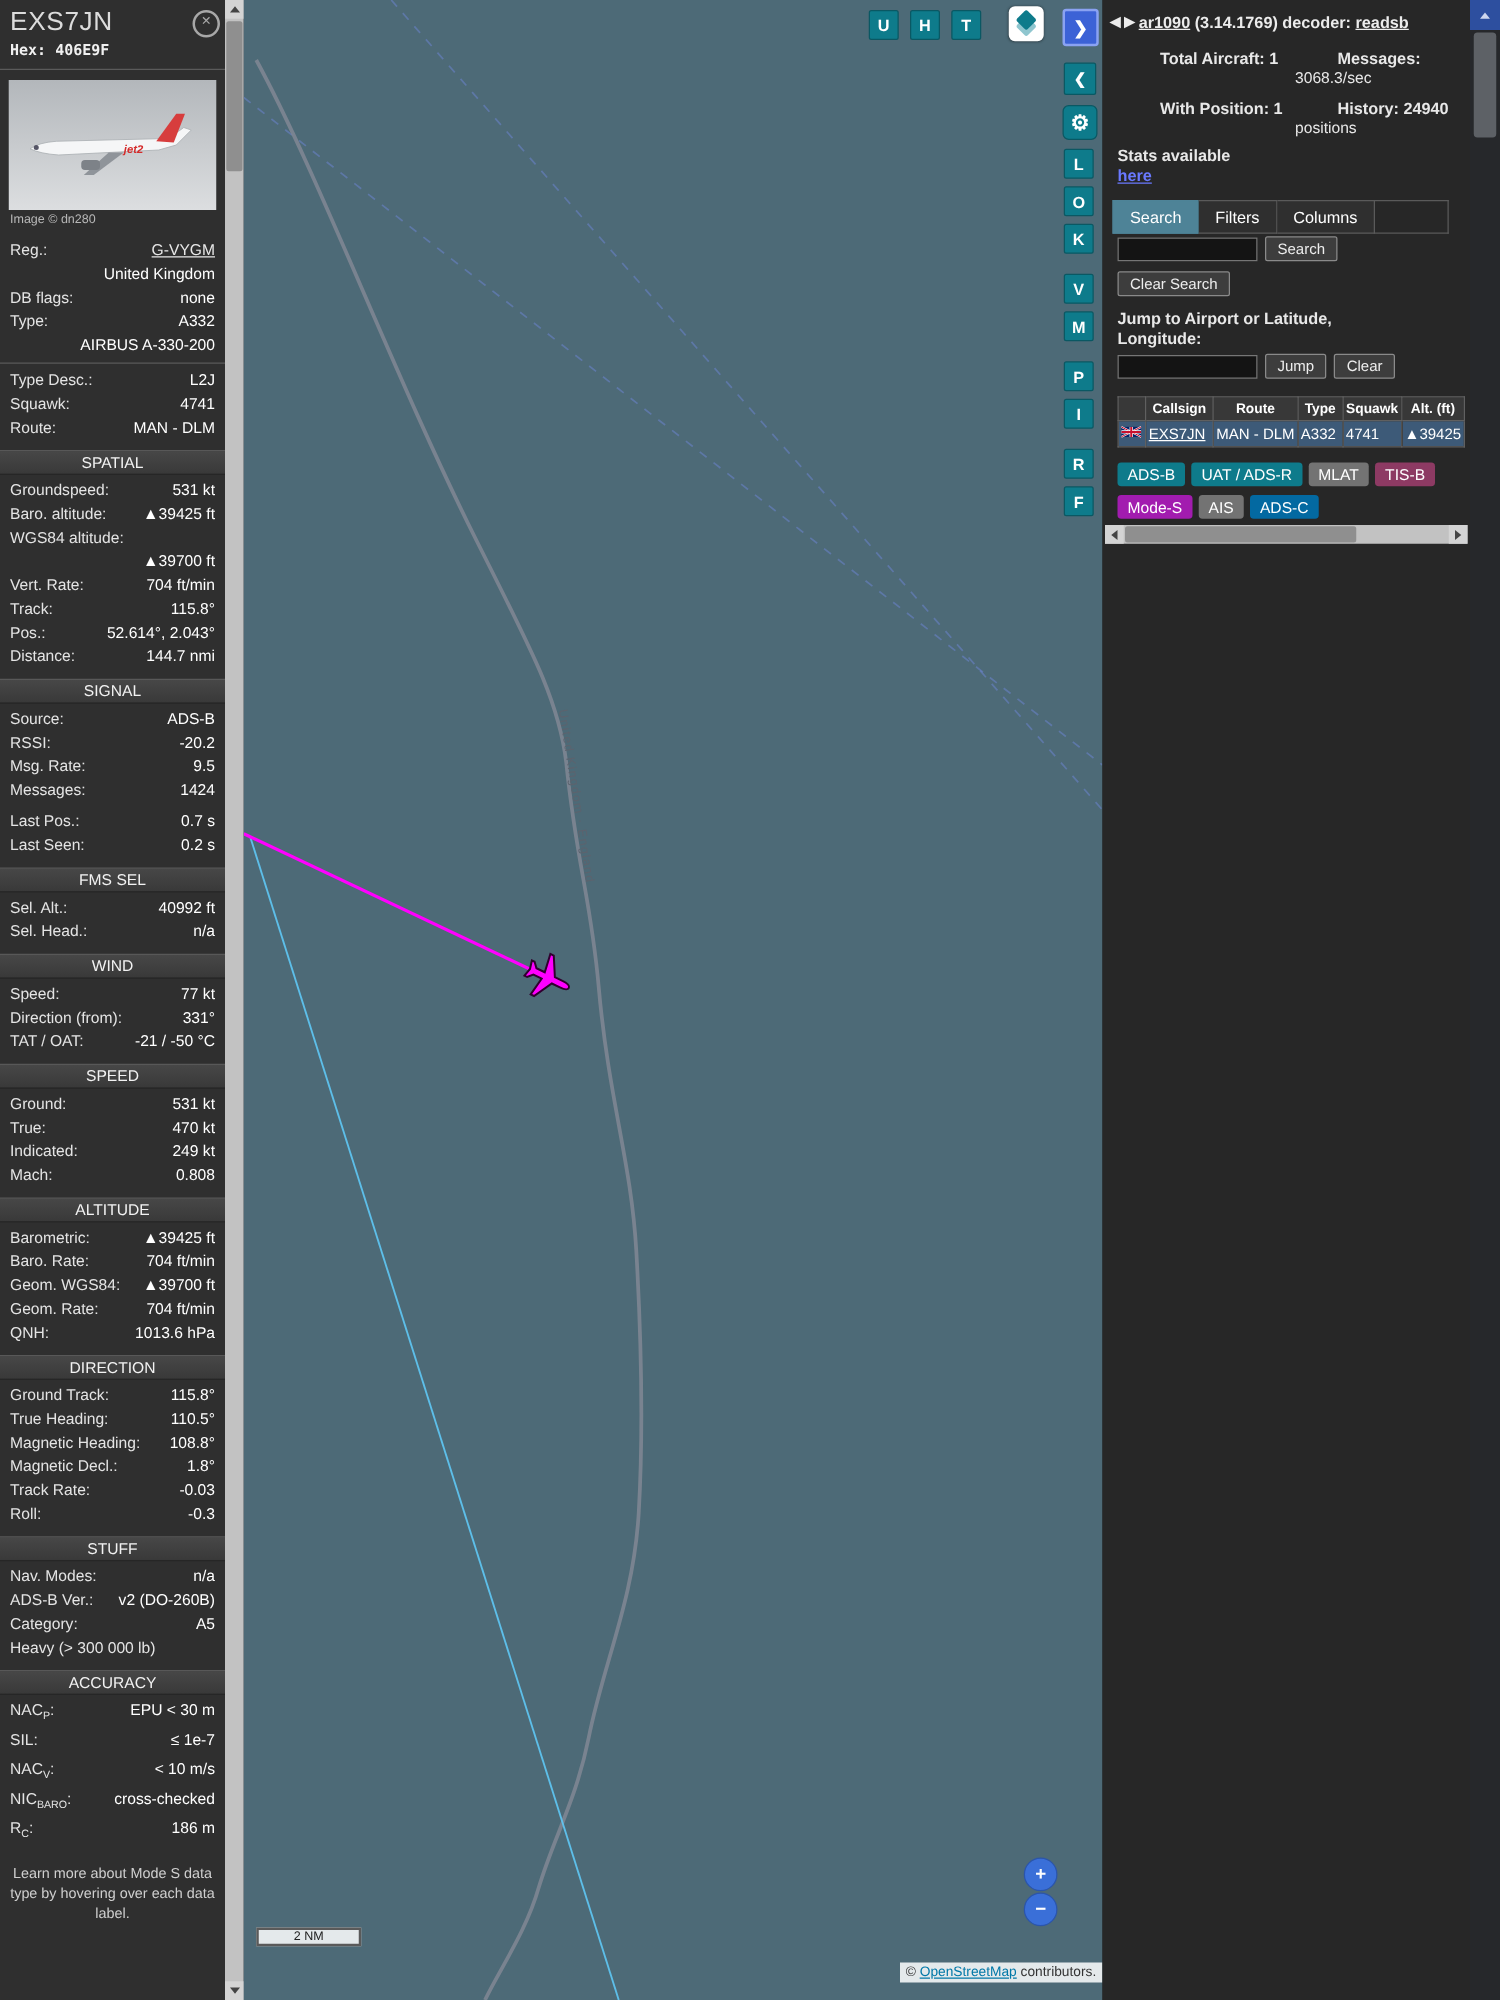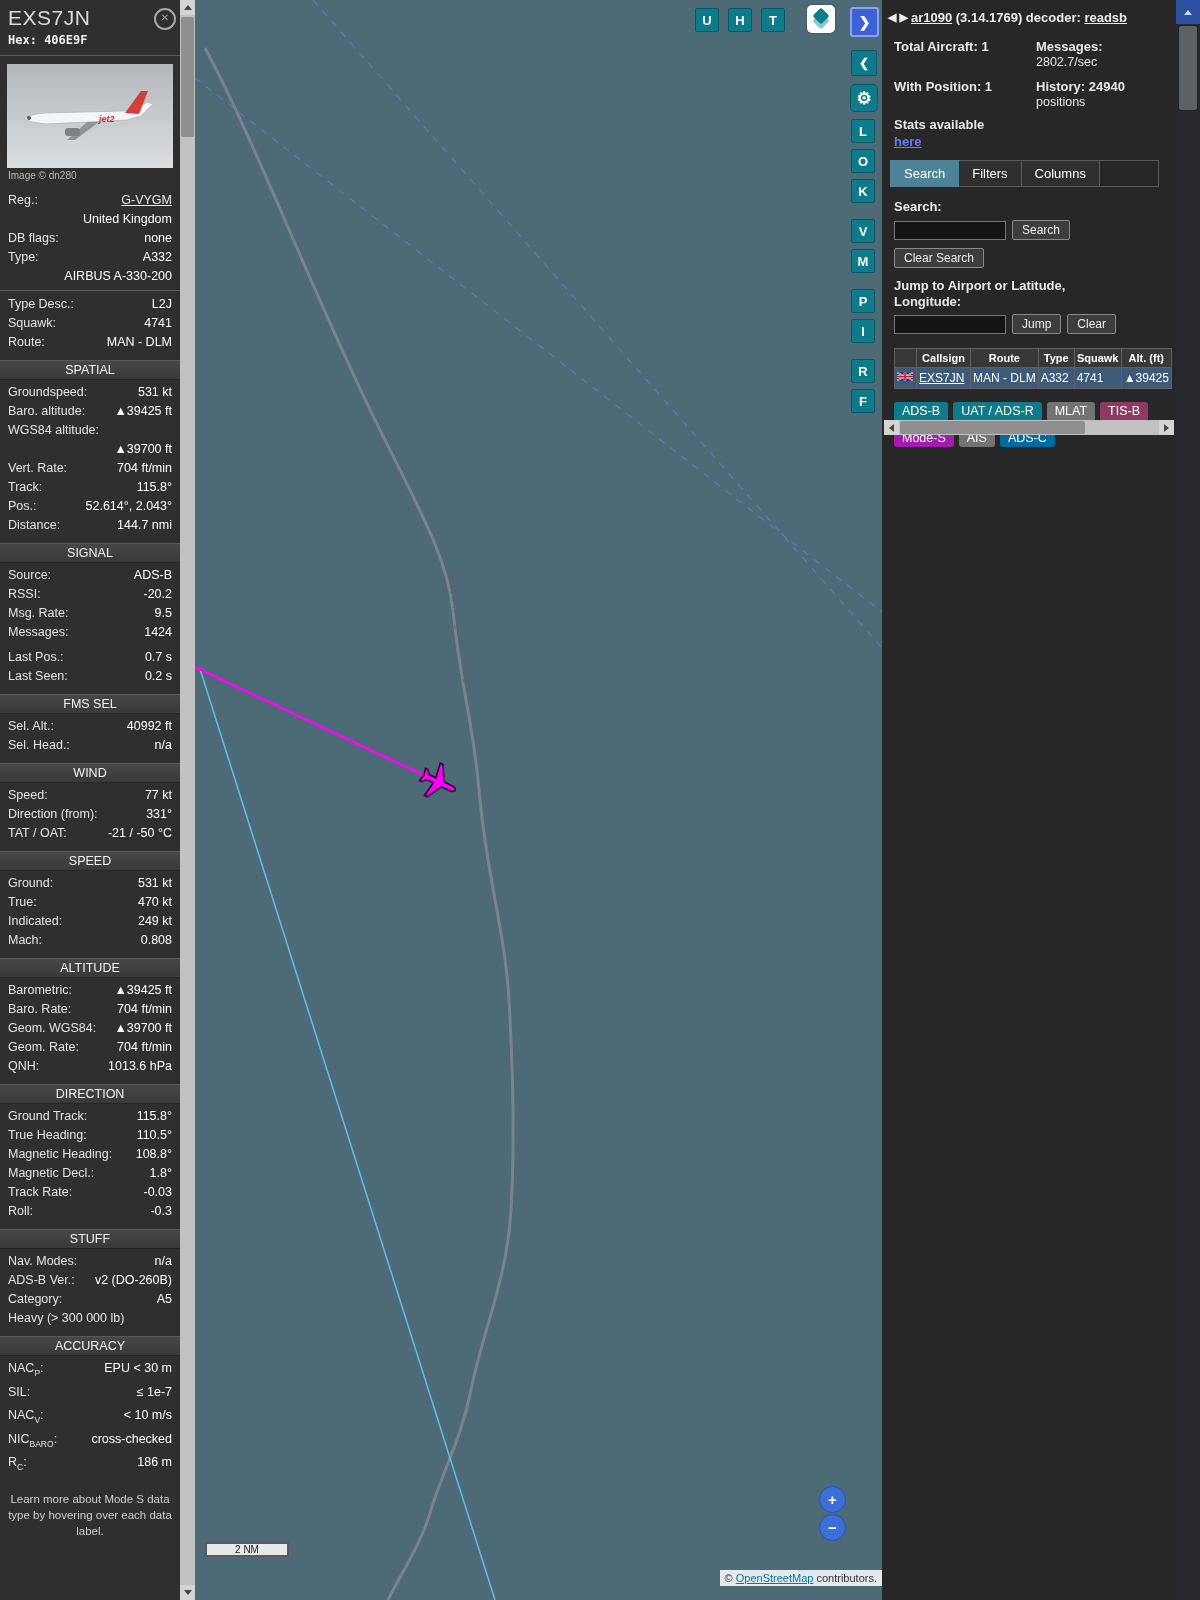--- a/index.html
+++ b/index.html
@@ -1,17 +1,17 @@
 <!DOCTYPE html>
 <html><head>
 <meta charset="utf-8">
 <style>
   html,body{margin:0;padding:0;background:#1b1b1b;}
   #app{position:relative;width:1200px;height:1600px;overflow:hidden;font-family:"Liberation Sans",sans-serif;}
-  .bold{font-weight:bold;}
+  .bold{font-weight:bold;margin-left:34px;}
 
   
   #sidebar{position:absolute;left:0;top:0;width:180px;height:1600px;background:#2f2f2f;color:#e4e4e4;font-size:12.5px;overflow:hidden;}
   .sb-head{position:relative;padding:6px 8px 0 8px;}
   .sb-title{font-size:21px;color:#dcdcdc;letter-spacing:.5px;}
   .sb-close{position:absolute;right:4px;top:8px;width:18px;height:18px;border:2px solid #a8a8a8;border-radius:50%;color:#a8a8a8;font-size:10px;line-height:15px;text-align:center;cursor:pointer;}
   .sb-hex{font-family:"DejaVu Sans Mono",monospace;font-weight:bold;font-size:12px;margin-top:3px;color:#f0f0f0;}
   .sb-hr{border:none;border-top:1px solid #5a5a5a;margin:8px 0;}
   .sb-hr2{margin:4px 0;}
   .sb-photo{width:166px;height:104px;margin-left:7px;background:#c4c7ca;overflow:hidden;}
@@ -419,39 +419,38 @@
     <div class="p-head">
       <span class="nav">◀</span>
       <span class="nav">▶</span>
       <span class="p-title"><a>ar1090</a><span> (3.14.1769) decoder: </span><a>readsb</a></span>
     </div>
 
     <div class="p-stats">
       <div class="ps-l bold">Total Aircraft: 1</div>
       <div class="ps-r">
         <div class="bold">Messages:</div>
-        <div class="sub-val">2802.7/sec</div>
+        <div class="sub-val">3068.3/sec</div>
       </div>
       <div class="ps-l bold">With Position: 1</div>
       <div class="ps-r">
         <div class="bold">History: 24940</div>
         <div class="sub-val">positions</div>
       </div>
     </div>
     <div class="p-statsavail">Stats available</div>
     <a class="p-statslink">here</a>
 
     <div class="tabs">
       <div class="tab active">Search</div>
       <div class="tab">Filters</div>
       <div class="tab">Columns</div>
       <div class="tab-rest"></div>
     </div>
 
-    <div class="p-label">Search:</div>
     <div class="p-row">
       <input class="p-input" style="">
       <button class="p-btn">Search</button>
     </div>
     <button class="p-btn clear-search">Clear Search</button>
 
     <div class="p-label jump">Jump to Airport or Latitude, Longitude:</div>
     <div class="p-row">
       <input class="p-input" style="">
       <button class="p-btn">Jump</button>

